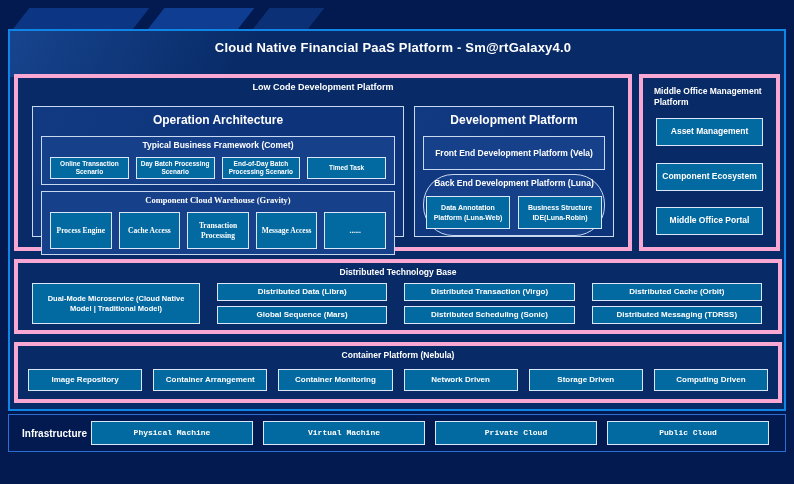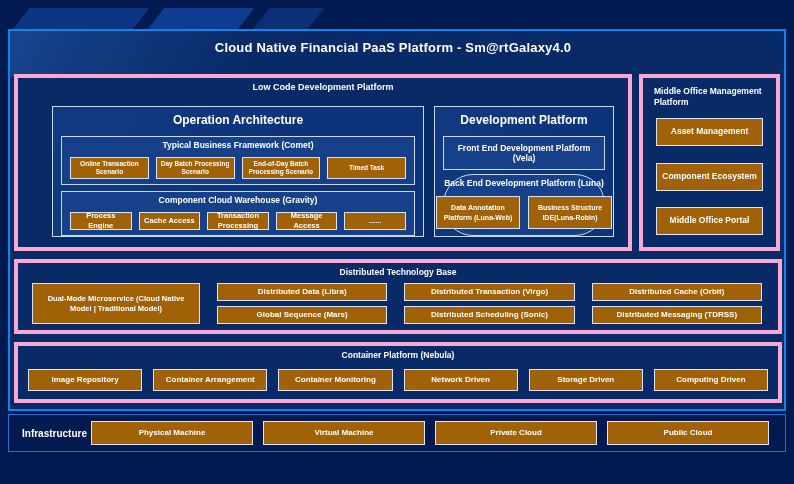--- a/index.html
+++ b/index.html
@@ -37,34 +37,34 @@
 
   
   .section { position:absolute; border:4px solid #f9a8d4; }
   .section-title { position:absolute; top:4px; left:0; right:0; text-align:center; font-size:9px; }
 
   
   .low-code   { left:4px; top:43px; width:618px; height:177px; }
   .lc-content { position:absolute; left:14px; right:14px; top:28px; bottom:10px; display:flex; gap:10px; }
 
   .midbox { position:relative; border:1px solid #c7d8ef; background:linear-gradient(120deg,#123a82,#0d347a 60%); }
-  .op-arch { flex:0 0 372px;margin-left:20px; }
+  .op-arch { flex:0 0 372px; }
   .dev-platform { flex:1; }
   .midbox-title { position:absolute; top:6px; left:0; right:0; text-align:center; font-size:12px; }
 
   .subsection { position:absolute; left:8px; right:8px; border:1px solid #c7d8ef; background:#164089; }
   .sub-title { position:absolute; top:3px; left:0; right:0; text-align:center; font-size:8.5px; }
 
   .comet   { top:29px; height:49px; }
-  .gravity { top:84px; height:45px; }
+  .gravity { top:84px; height:64px;font-family:Liberation Serif, serif; }
   .sub-row { position:absolute; left:8px; right:8px; top:20px; bottom:5px; display:flex; gap:7px; }
 
   .leaf {
     display:flex; align-items:center; justify-content:center; text-align:center;
-    border:1px solid #dbe7f6; background:#a16207; line-height:1.3; padding:1px 2px;
+    border:1px solid #dbe7f6; background:#0369a1; line-height:1.3; padding:1px 2px;
   }
   .leaf-sm { font-size:6.5px; flex:1; }
   .leaf-md { font-size:7.5px; flex:1; }
 
   .vela { top:29px; height:32px; display:flex; align-items:center; justify-content:center;
           text-align:center; font-size:8.5px; padding:16px 8px; }
   .luna { top:67px; bottom:0;border-radius:30px; }
   .luna-row { position:absolute; left:10px; right:10px; top:21px; bottom:6px; display:flex; gap:8px; justify-content:center; }
   .luna-leaf { font-size:7px; flex:0 0 84px; padding:0 4px; }
 
@@ -85,21 +85,21 @@
   .container-platform { left:4px; top:311px; width:768px; height:61px; }
   .cp-row { position:absolute; left:10px; right:10px; top:23px; height:22px; display:flex; gap:11px; }
   .cp-leaf { font-size:8px; flex:1; }
 
   
   .infrastructure {
     position:absolute; left:8px; top:414px; width:778px; height:38px;
     border:1px solid #2b6fd2; display:flex; align-items:center;
   }
   .infra-label { flex:0 0 82px; padding-left:13px; font-size:10px; }
-  .infra-row { flex:1; display:flex; gap:10px; margin-right:16px; }
+  .infra-row { flex:1; display:flex; gap:10px; margin-right:16px;font-family:Liberation Mono, monospace; }
   .infra-leaf { height:24px; font-size:8px; flex:1; }
 </style>
 </head>
 <body>
 
 <div class="deco-band">
   <div class="deco-stripe ds1"></div>
   <div class="deco-stripe ds2"></div>
   <div class="deco-stripe ds3"></div>
 </div>

